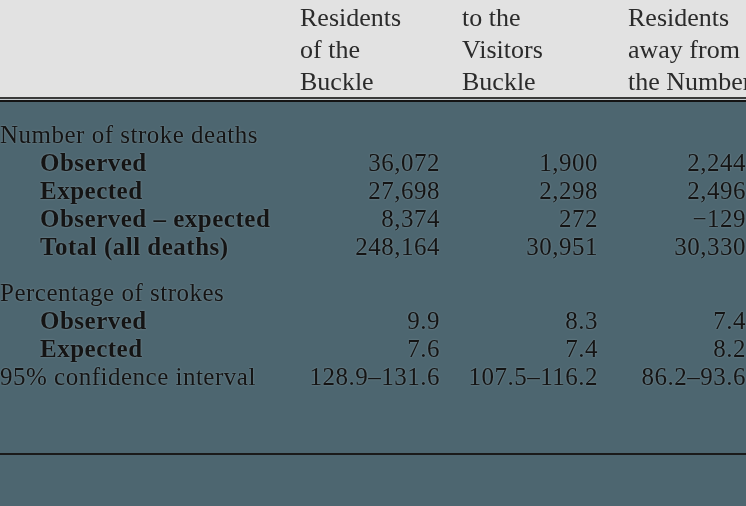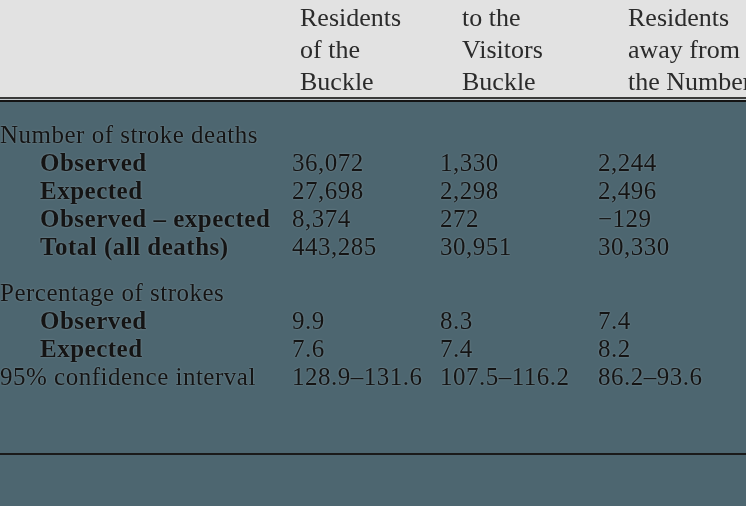--- a/index.html
+++ b/index.html
@@ -47,21 +47,21 @@
     font-size: 25px;
     line-height: 28px;
     letter-spacing: 0.5px;
     color: #141414;
     text-shadow: 0 0 2px rgba(255,255,255,0.30);
     white-space: nowrap;
     vertical-align: baseline;
   }
   td.label { text-align: left; padding-left: 2px; }
   td.label.indent { padding-left: 40px; font-weight: bold; }
-  td.val { text-align: left; }
+  td.val { text-align: right; }
   tr.first td { padding-top: 19px; }
   tr.gap-large td { padding-top: 18px; }
   tr.gap-small td { padding-top: 11px; }
   
   .rule-bottom {
     position: absolute;
     top: 453px; left: 0;
     width: 746px; height: 2px;
     background: #1a1a1a;
   }
@@ -117,38 +117,38 @@
       <tbody>
           <tr class="first">
             <td class="label">Number of stroke deaths</td>
             <td class="val"></td>
             <td class="val"></td>
             <td class="val"></td>
           </tr>
           <tr>
             <td class="label indent">Observed</td>
             <td class="val">36,072</td>
-            <td class="val">1,330</td>
+            <td class="val">1,900</td>
             <td class="val">2,244</td>
           </tr>
           <tr>
             <td class="label indent">Expected</td>
             <td class="val">27,698</td>
             <td class="val">2,298</td>
             <td class="val">2,496</td>
           </tr>
           <tr>
             <td class="label indent">Observed – expected</td>
             <td class="val">8,374</td>
             <td class="val">272</td>
             <td class="val">−129</td>
           </tr>
           <tr>
             <td class="label indent">Total (all deaths)</td>
-            <td class="val">443,285</td>
+            <td class="val">248,164</td>
             <td class="val">30,951</td>
             <td class="val">30,330</td>
           </tr>
           <tr class="gap-large">
             <td class="label">Percentage of strokes</td>
             <td class="val"></td>
             <td class="val"></td>
             <td class="val"></td>
           </tr>
           <tr>

